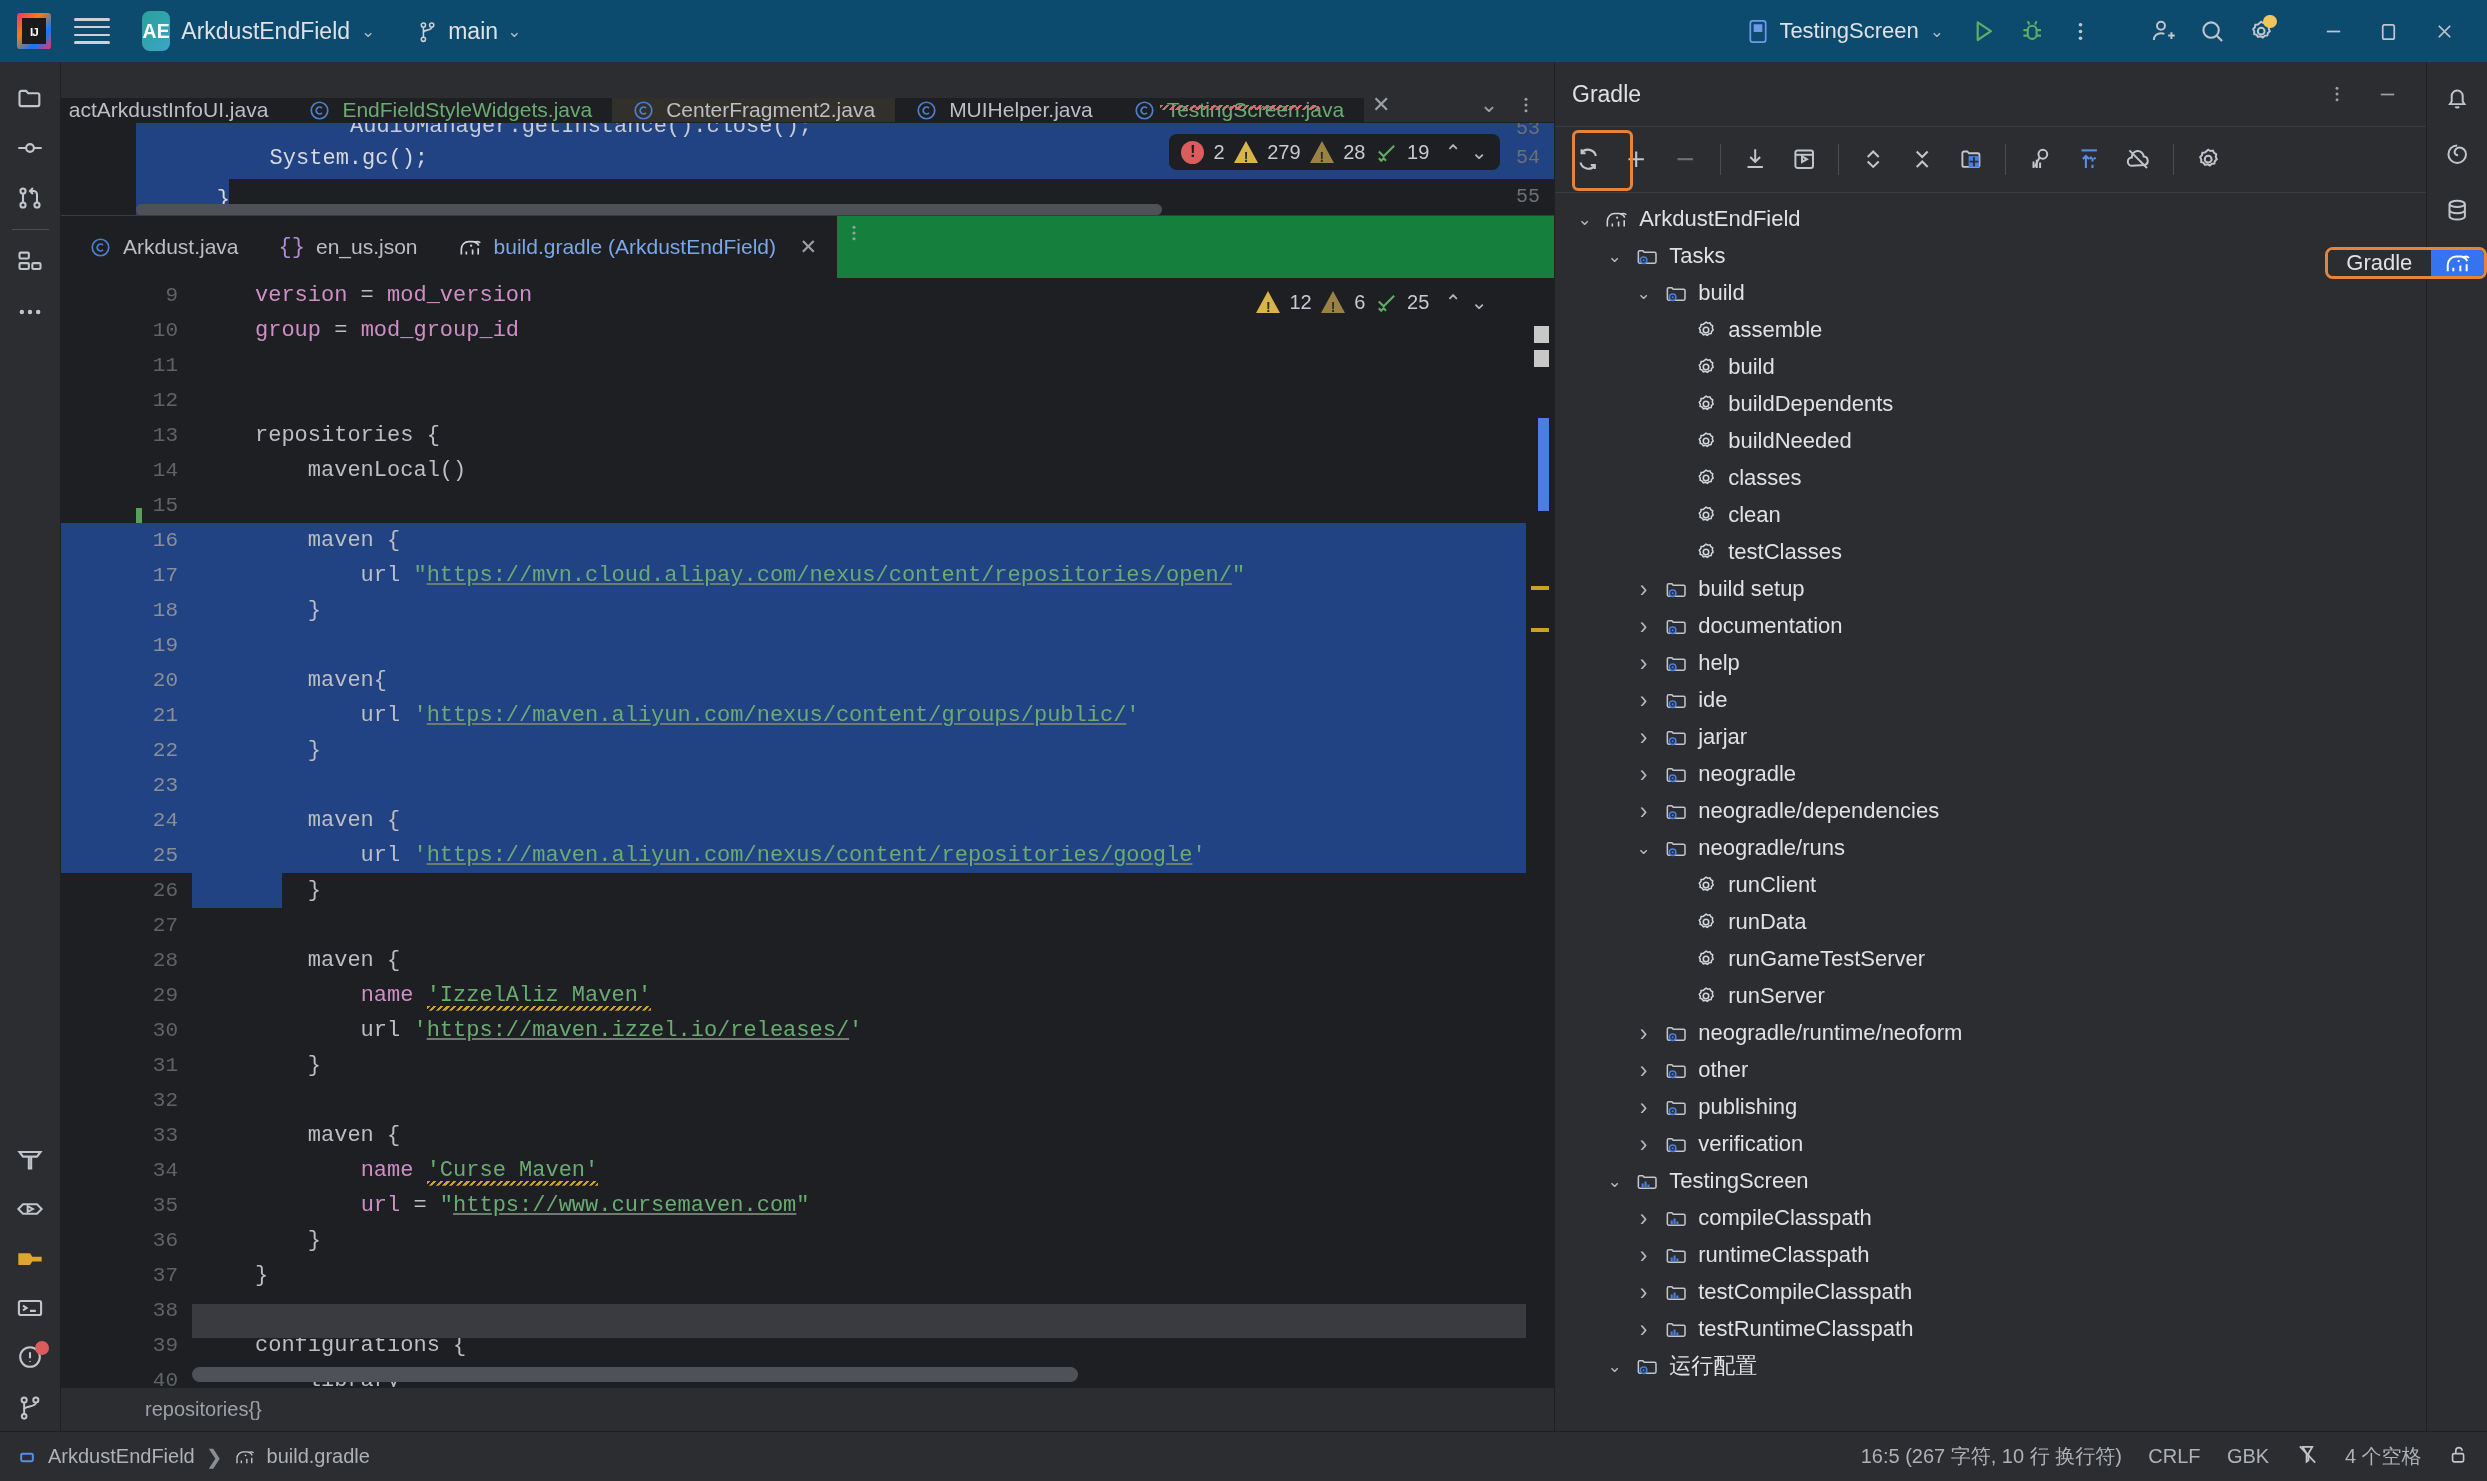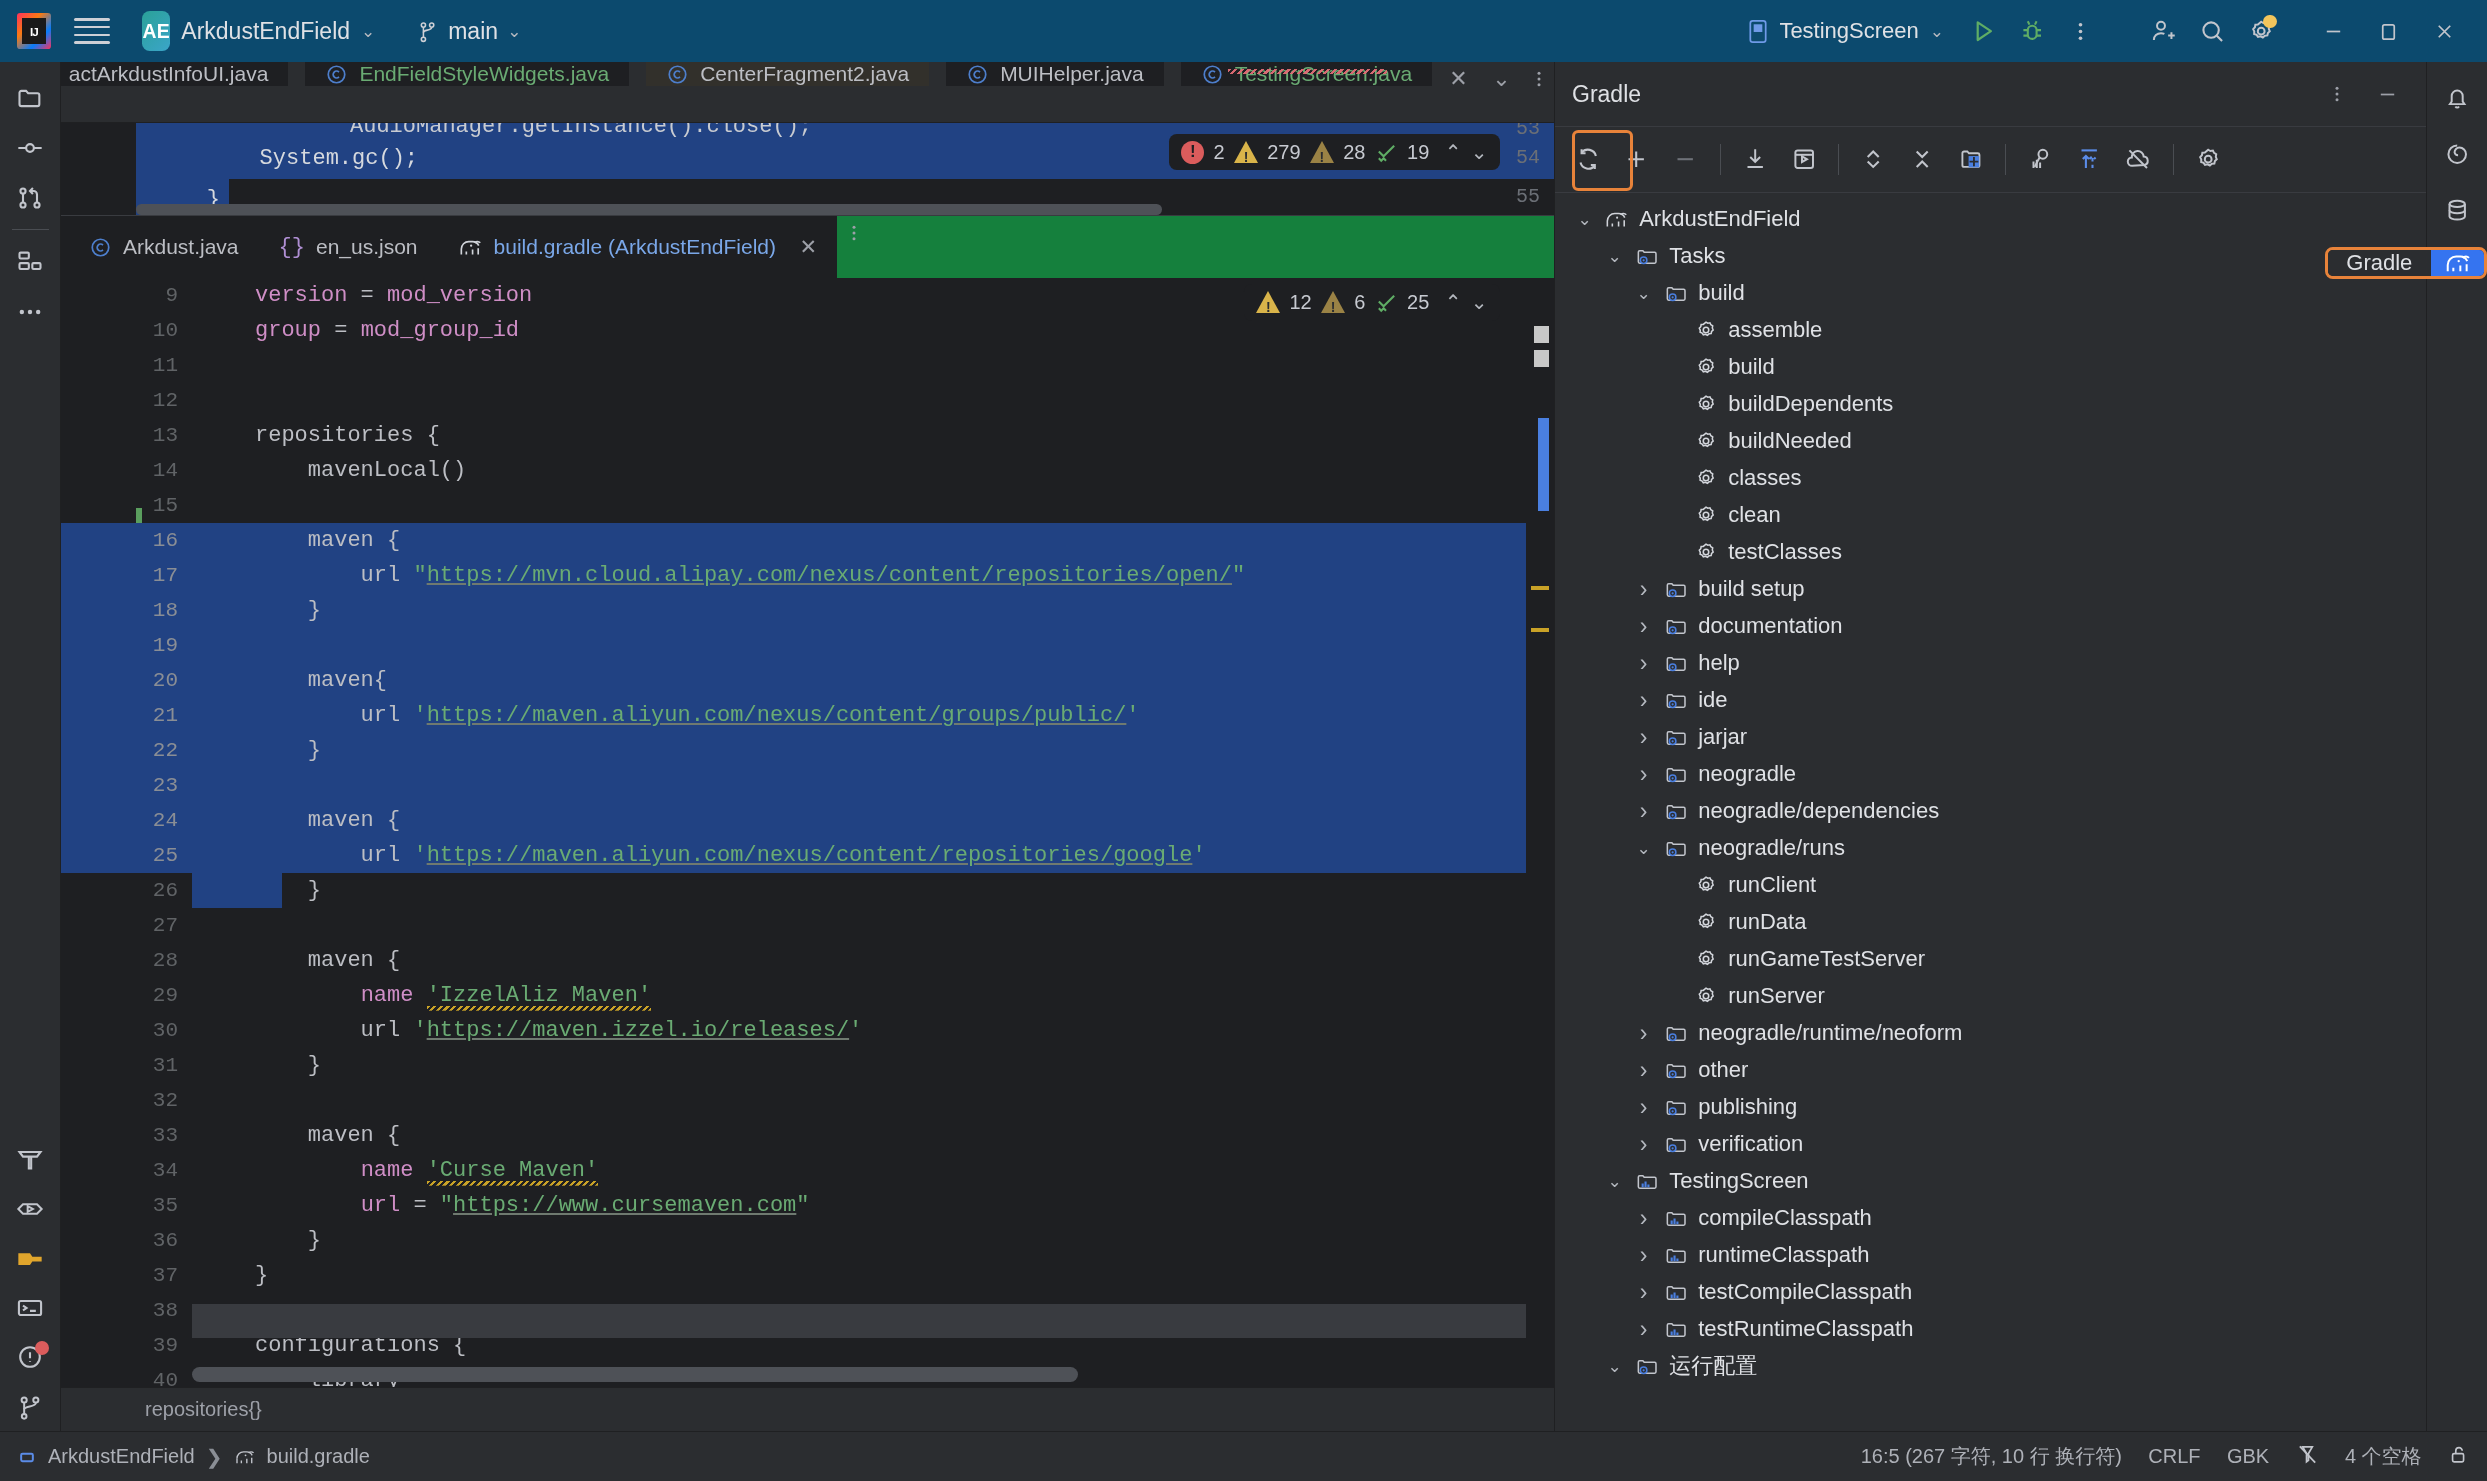--- a/index.html
+++ b/index.html
@@ -55,23 +55,22 @@
   }
   .rail .ricon { width:50px;height:48px;display:flex;align-items:center;justify-content:center;border-radius:6.2px;cursor:pointer;position:relative;}
   .rail .rdiv { width:37px;height:0.8px;background:#4a4d52;margin:6.2px 0; }
   .rail .spacer { flex:1; }
 
   
   .center { flex:1; display:flex; flex-direction:column; min-width:0; background:#1e1f22; }
 
   
   .tabstrip {
-    height:61px; background:#2b2d30; display:flex; align-items:flex-start; flex:0 0 61px; position:relative;
+    height:61px; background:#2b2d30; display:flex; align-items:flex-end; flex:0 0 61px; position:relative;
     border-bottom:0.8px solid #1f2022;
-    gap:17px;
   }
   .tab {
     display:flex; align-items:center; gap:11px; padding:0 20px; cursor:pointer; white-space:nowrap;
     font-size:21px; color:#bcbec4; position:relative;
   }
   .tab.active-brown { background:#32302b; }
   .tab.dark { background:#1e1f22; }
   .tab.green  { color:#6aab73; }
   .tab .tabicon { flex:0 0 auto; }
   .tab .wavy { position:absolute; left:47px; right:45px; bottom:12.4px; height:4.7px;
@@ -81,21 +80,21 @@
 
   
   .upper {
     height:93px; background:#1e1f22; position:relative; overflow:hidden; flex:0 0 93px;
     border-bottom:0.8px solid #393b40;
   }
   .gutter-col { position:absolute; left:0; top:0; bottom:0; width:75px; background:#1e1f22; }
   .upper .lnum { position:absolute; right:0; width:75px; text-align:right; padding-right:14px;
      color:#6b6f76; font-family:"Liberation Mono", monospace; font-size:20px; }
   .upper .selband { position:absolute; left:75px; right:0; background:#214283; }
-  .upper .codeline { position:absolute; left:93px; font-family:"Liberation Mono", monospace; font-size:22px; color:#d6d9de; white-space:pre;}
+  .upper .codeline { position:absolute; left:103px; font-family:"Liberation Mono", monospace; font-size:22px; color:#d6d9de; white-space:pre;}
 
   .hbar { position:absolute; left:75px; width:1026px; height:11px; background:#4e5157; border-radius:5.4px; }
 
   
   .inspect {
     position:absolute; background:#1e1f22; border-radius:7.8px; display:flex; align-items:center; gap:9.3px;
     padding:6.2px 12.4px; font-size:20px; color:#c7cad1; font-family:"Liberation Sans",sans-serif; z-index:9;
   }
   .inspect .n { color:#c7cad1; }
   .badge-e { width:23px;height:23px;border-radius:50%;background:#db5c5c;color:#1e1f22;display:flex;align-items:center;justify-content:center;font-size:17px;font-weight:bold;}

